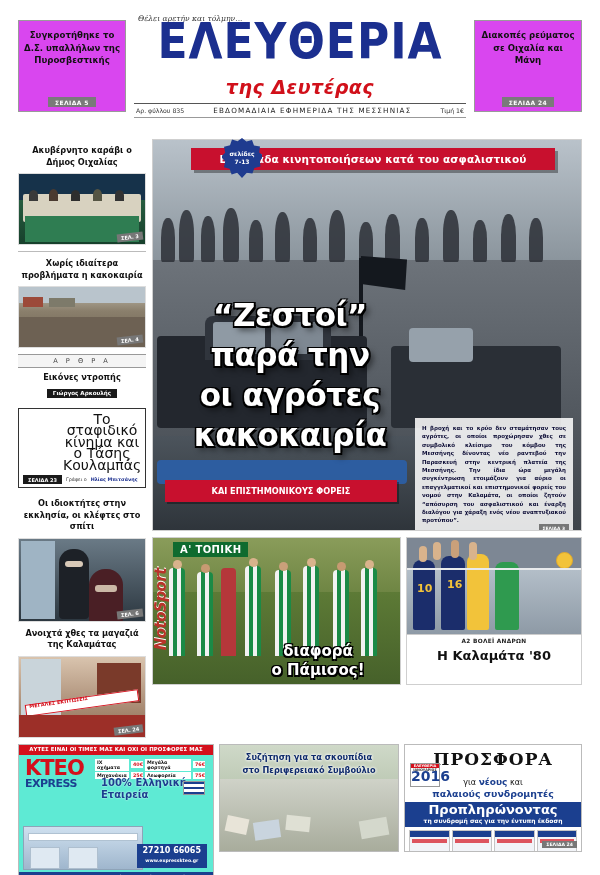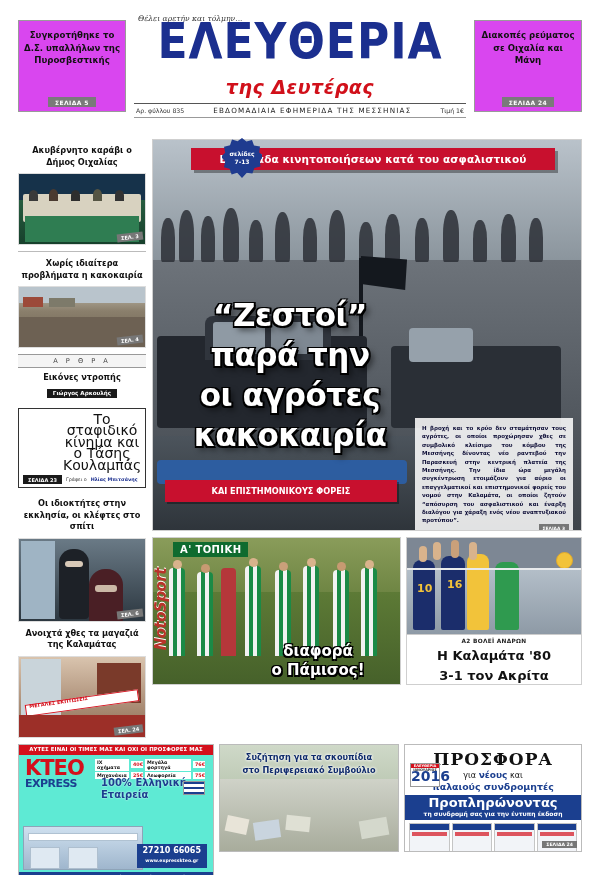--- a/index.html
+++ b/index.html
@@ -189,21 +189,21 @@
               background: linear-gradient(#cfe0ef,#9fb6cd); border:1px solid #8ea3b8; }
 
   .ad-mid { position:relative; flex:1; height:108px; border:1px solid #bbb; overflow:hidden;
             background: linear-gradient(#cfd9c8, #9fae93); }
   .mid-txt { position:absolute; left:0; right:0; top:6px; text-align:center; color:#0e2a6b;
              font-weight:800; font-size:8.2px; line-height:13px; text-shadow:0 0 3px #fff,0 0 3px #fff; }
 
   .ad-right { position:relative; width: 178px; height:108px; border:1px solid #bbb; overflow:hidden; background:#fff; }
   .pf-1 { text-align:center; font-size:17px; font-weight:900; color:#111; letter-spacing:1px; margin-top:4px;
           font-family:"DejaVu Serif", serif; }
-  .pf-2 { text-align:center; font-size:8px; color:#111; margin-top:1px; }
+  .pf-2 { text-align:center; font-size:8px; color:#111; margin-top:8px; }
   .pf-2 b { color:#1b3f8f; font-size:9px; }
   .pf-3 { text-align:center; font-size:9.4px; font-weight:800; color:#1b3f8f; margin-top:1px; }
   .pf-band { background:#1b3f8f; color:#fff; text-align:center; margin-top:3px; padding:2px 2px 3px 2px; }
   .pf-band .l1 { font-size:13px; font-weight:900; line-height:12px; }
   .pf-band .l2 { font-size:6px; font-weight:600; margin-top:1px; }
   .pf-papers { display:flex; gap:2px; padding: 3px 4px 0 4px; }
   .pf-papers .mini { flex:1; height:34px; border:1px solid #c5c5c5; background:#f2f4f8; position:relative; }
   .pf-papers .mini .hdr { height:6px; background:#1b3f8f; }
   .pf-papers .mini .red { position:absolute; left:2px; right:2px; top:8px; height:4px; background:#d4101c; opacity:.7; }
   .pf-cal { position:absolute; left:5px; top:18px; width:30px; height:24px; background:#fff;
@@ -415,21 +415,20 @@
             <div style="position:absolute;left:12px;top:8px;width:8px;height:16px;background:#d9b38c;border-radius:4px;"></div>
             <div style="position:absolute;left:26px;top:4px;width:8px;height:18px;background:#d9b38c;border-radius:4px;"></div>
             <div style="position:absolute;left:44px;top:2px;width:8px;height:18px;background:#caa07a;border-radius:4px;"></div>
             <div style="position:absolute;left:62px;top:4px;width:8px;height:18px;background:#d9b38c;border-radius:4px;"></div>
             <div style="position:absolute;right:8px;top:14px;width:17px;height:17px;border-radius:50%;background:#f2c33a;border:1px solid #e0a92c;"></div>
             <div style="position:absolute;left:0;right:0;top:30px;height:2px;background:#e8eaec;"></div>
           </div>
           <div class="vb-cap">
             <div class="vb-kicker">Α2 ΒΟΛΕΪ ΑΝΔΡΩΝ</div>
             <div class="vb-title">Η Καλαμάτα '80</div>
-            <div class="vb-title">3-1 τον Ακρίτα</div>
           </div>
         </div>
 
         <div class="pages-badge">
           <span>σελίδες</span>
           <span>7-13</span>
         </div>
       </div>
     </div>
   </div>

